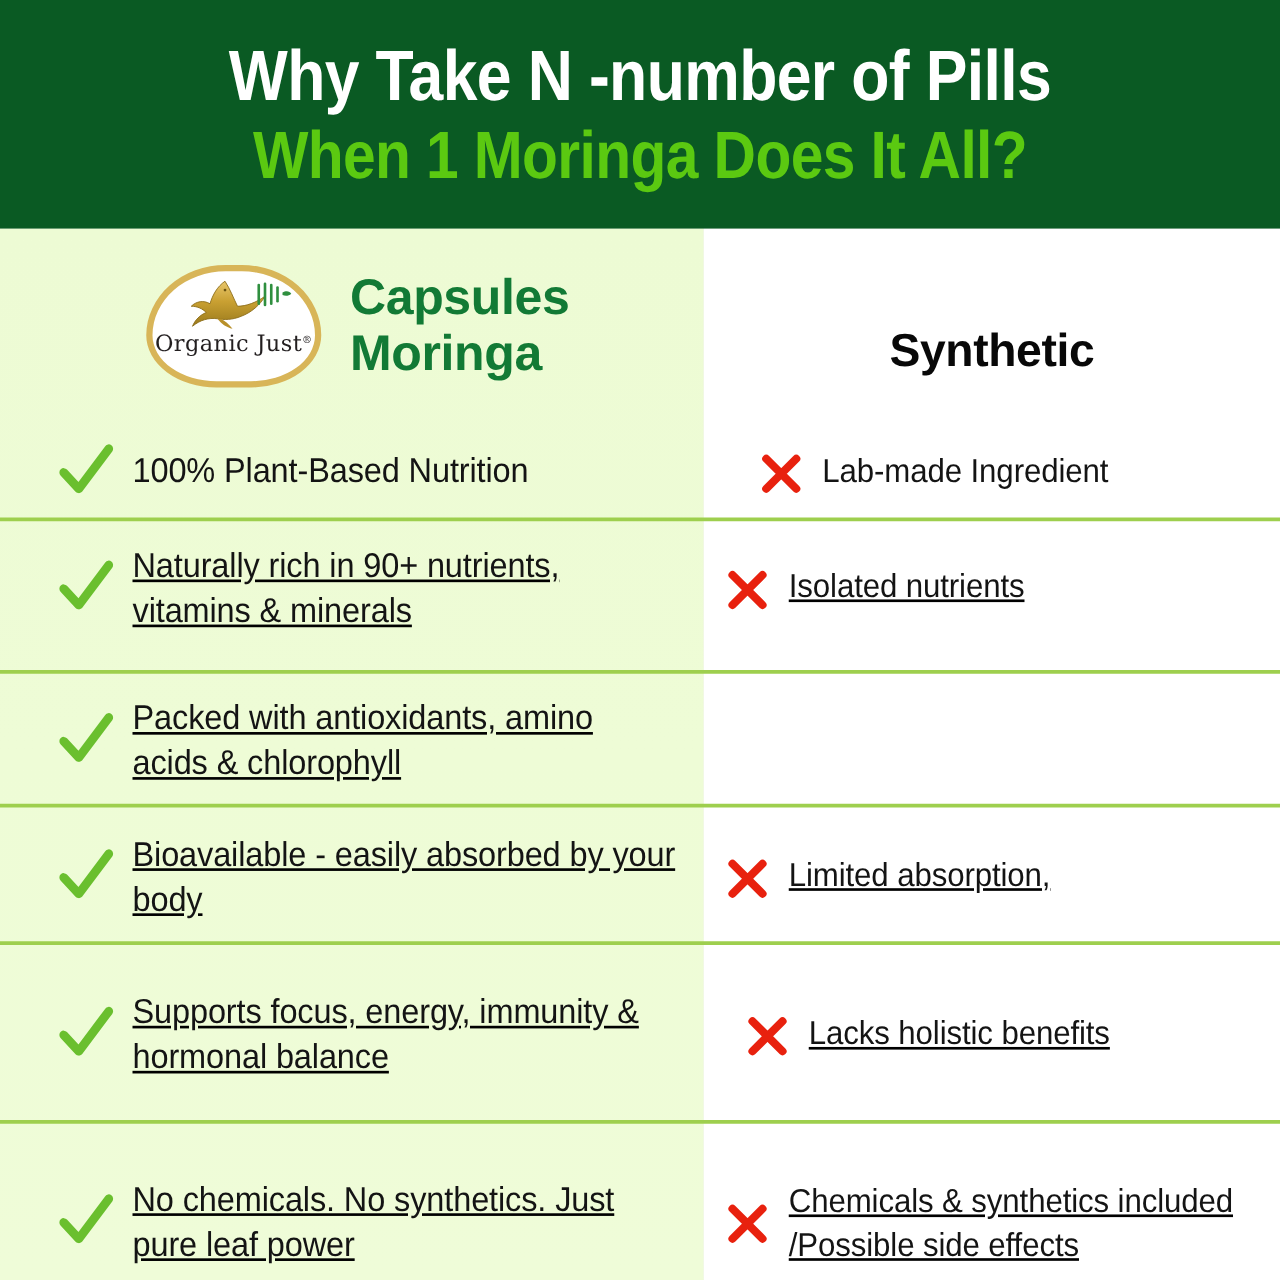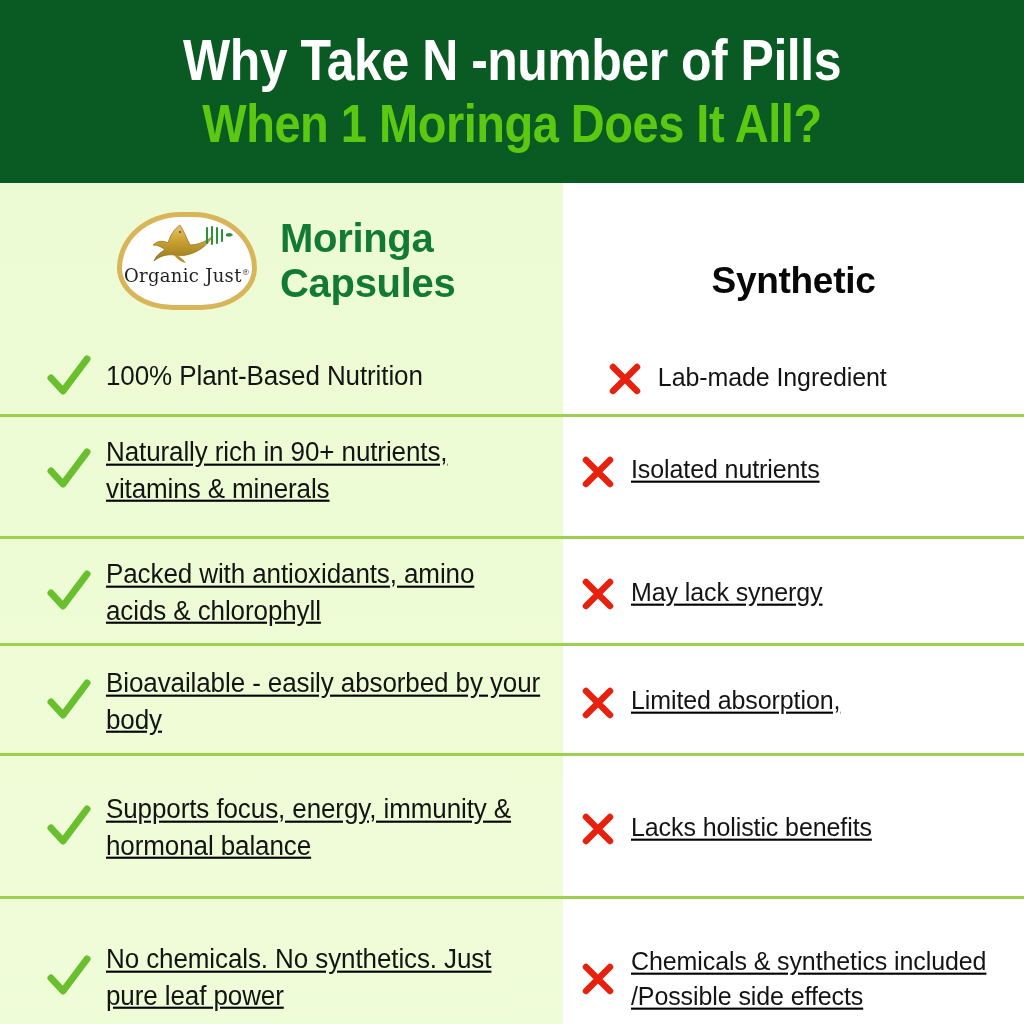--- a/index.html
+++ b/index.html
@@ -231,21 +231,21 @@
     letter-spacing: -0.1px;
     transform: scaleY(1.06);
     transform-origin: left top;
   }
 
   
   .row-h1 { min-height: 66px; gap: 36px; }
   .row-h2 { min-height: 106px; }
   .row-h3 { min-height: 107px; margin-top: 16px; }
   .row-h4 { min-height: 110px; }
-  .row-h5 { min-height: 143px; }
+  .row-h5 { min-height: 143px; gap: 16px; }
   .row-h6 { min-height: 157px; }
 
   .row-inner-center { align-items: center; }
 </style>
 </head>
 <body>
 
 <div class="poster">
 
   <div class="header">
@@ -286,22 +286,22 @@
             </g>
             <path d="M22 10 C25 8 28 9 29 11 C27 13 24 13 22 12 Z" fill="#2f8f3f"></path>
           </svg>
 
           <div class="logo-text">
             <span>Organic Just</span><sup>®</sup>
           </div>
         </div>
 
         <div class="col-title-left">
+          <div>Capsules</div>
           <div>Moringa</div>
-          <div>Capsules</div>
         </div>
       </div>
 
       <div class="thead-right">
         <div class="col-title-right">
           <div>Synthetic</div>
         </div>
       </div>
     </div>
 
@@ -337,26 +337,20 @@
         </div>
       </div>
 
       <div class="row row-h3">
         <div class="cell cell-left row-inner-center">
           <svg class="mark mark-check" viewBox="0 0 46 46">
             <path d="M5 24 L17 37 L41 5" fill="none" stroke="#6abf2e" stroke-width="7" stroke-linecap="round" stroke-linejoin="round"></path>
           </svg>
           <div class="feat-text">Packed with antioxidants, amino acids &amp; chlorophyll</div>
         </div>
-        <div class="cell cell-right row-inner-center">
-          <svg class="mark mark-cross" viewBox="0 0 34 34">
-            <path d="M5 5 L29 29 M29 5 L5 29" stroke="#e8210e" stroke-width="6.5" stroke-linecap="round"></path>
-          </svg>
-          <div class="feat-text-right">May lack synergy</div>
-        </div>
       </div>
 
       <div class="row row-h4">
         <div class="cell cell-left row-inner-center">
           <svg class="mark mark-check" viewBox="0 0 46 46">
             <path d="M5 24 L17 37 L41 5" fill="none" stroke="#6abf2e" stroke-width="7" stroke-linecap="round" stroke-linejoin="round"></path>
           </svg>
           <div class="feat-text">Bioavailable - easily absorbed by your body</div>
         </div>
         <div class="cell cell-right row-inner-center">

